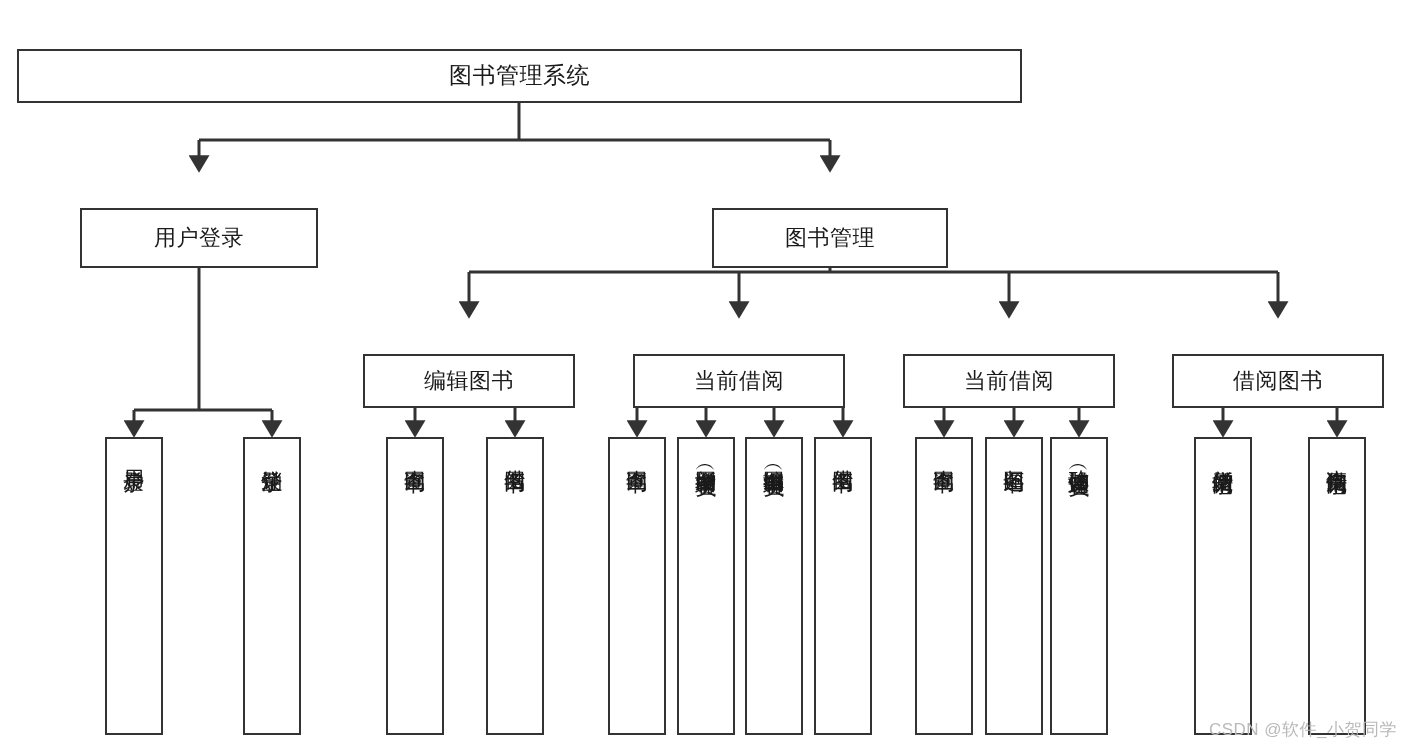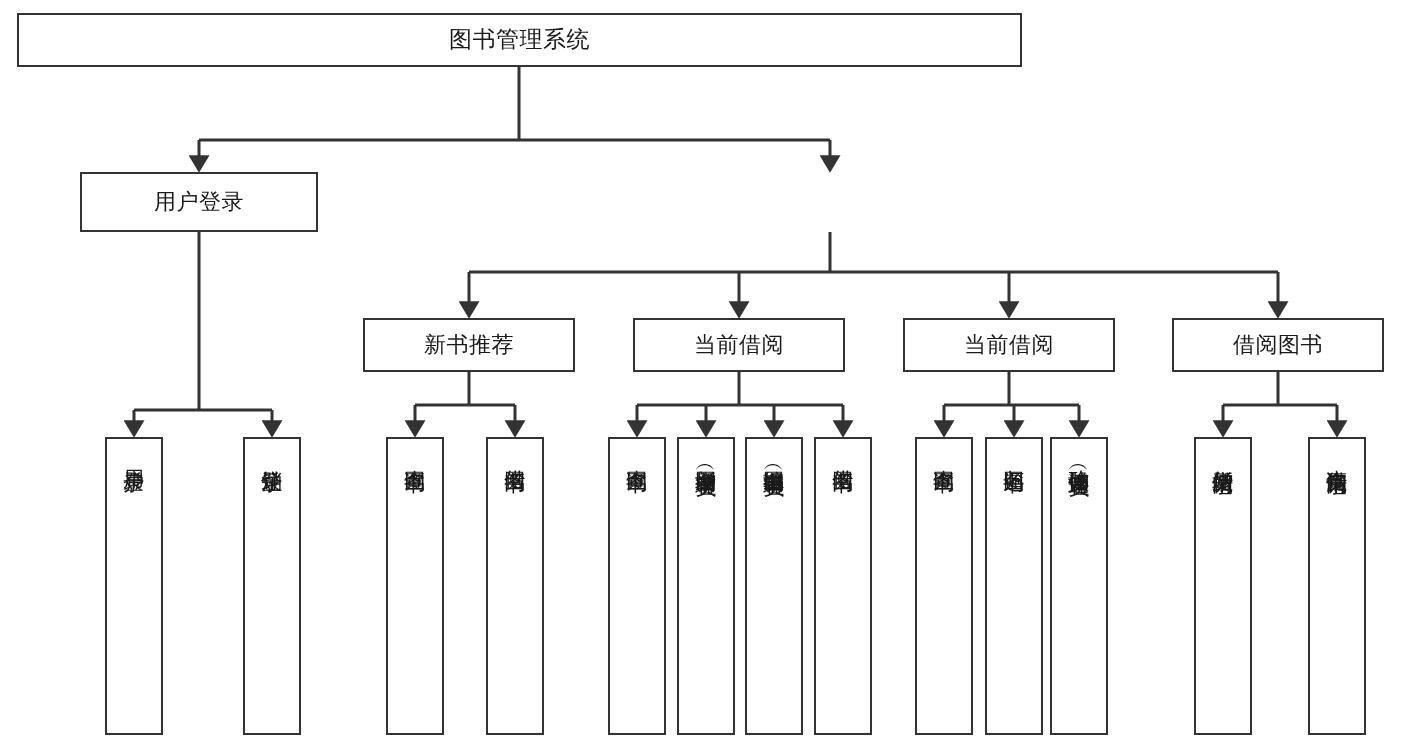--- a/index.html
+++ b/index.html
@@ -34,20 +34,21 @@
     display: flex;
     align-items: center;
     justify-content: center;
     color: #1a1a1a;
     text-align: center;
   }
   .node.horiz {
     font-size: 22px;
     letter-spacing: 0.5px;
     line-height: 1.1;
+    margin-top: 36px;
   }
   .node.root {
     font-size: 23px;
   }
   .node.leaf {
     font-size: 21px;
     align-items: flex-start;
     justify-content: center;
     padding-top: 14px;
   }
@@ -125,23 +126,26 @@
     </g>
   </svg>
 
   <div class="node horiz root" style="left:17px; top:13px; width:1005px; height:54px;">
     <span>图书管理系统</span>
   </div>
 
   <div class="node horiz" style="left:80px; top:172px; width:238px; height:60px;">
     <span>用户登录</span>
   </div>
+  <div class="node horiz" style="left:712px; top:172px; width:236px; height:60px;">
+    <span>图书管理</span>
+  </div>
 
   <div class="node horiz" style="left:363px; top:318px; width:212px; height:54px;">
-    <span>新书推荐</span>
+    <span>编辑图书</span>
   </div>
   <div class="node horiz" style="left:633px; top:318px; width:212px; height:54px;">
     <span>当前借阅</span>
   </div>
   <div class="node horiz" style="left:903px; top:318px; width:212px; height:54px;text-align:right;">
     <span>当前借阅</span>
   </div>
   <div class="node horiz" style="left:1172px; top:318px; width:212px; height:54px;">
     <span>借阅图书</span>
   </div>
@@ -183,14 +187,15 @@
     <span class="vtext">确认归还（管理员）</span>
   </div>
 
   <div class="node leaf" style="left:1194px; top:437px; width:58px; height:298px;">
     <span class="vtext">新增借阅记录</span>
   </div>
   <div class="node leaf" style="left:1308px; top:437px; width:58px; height:298px;">
     <span class="vtext">查询借阅记录</span>
   </div>
 
+  <div class="watermark">CSDN @软件_小贺同学</div>
 
 </div>
 
 </body></html>

